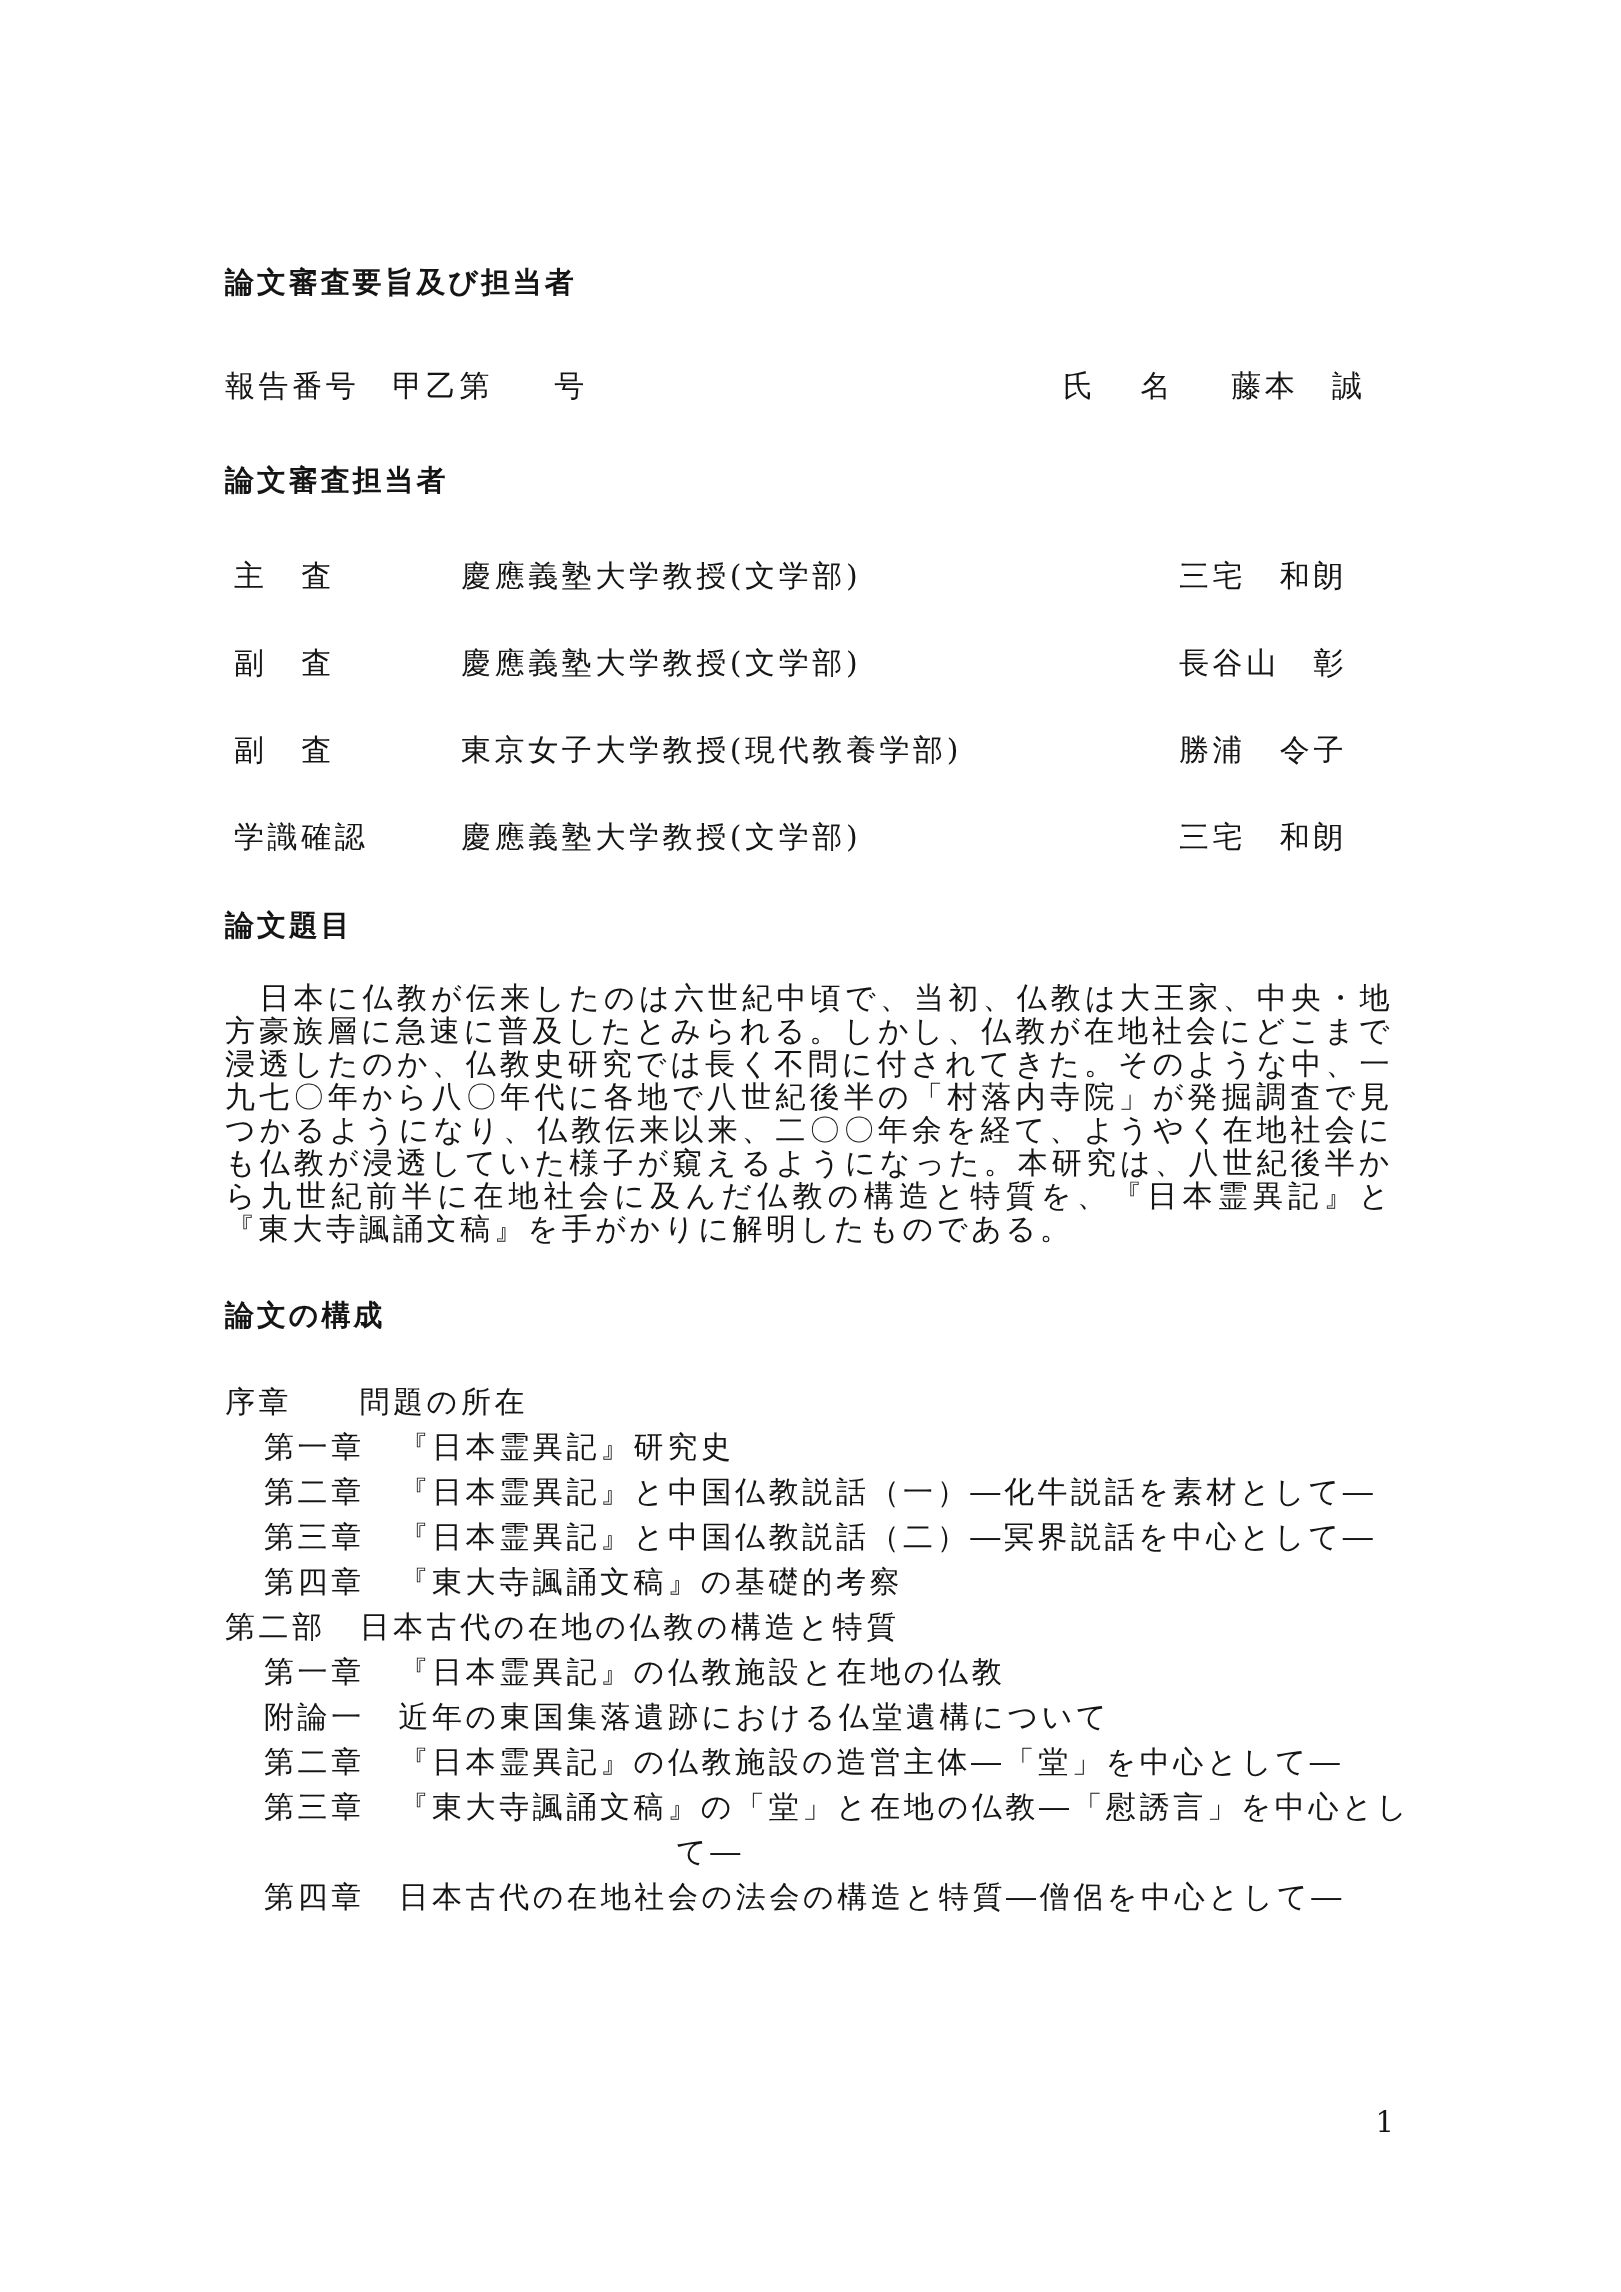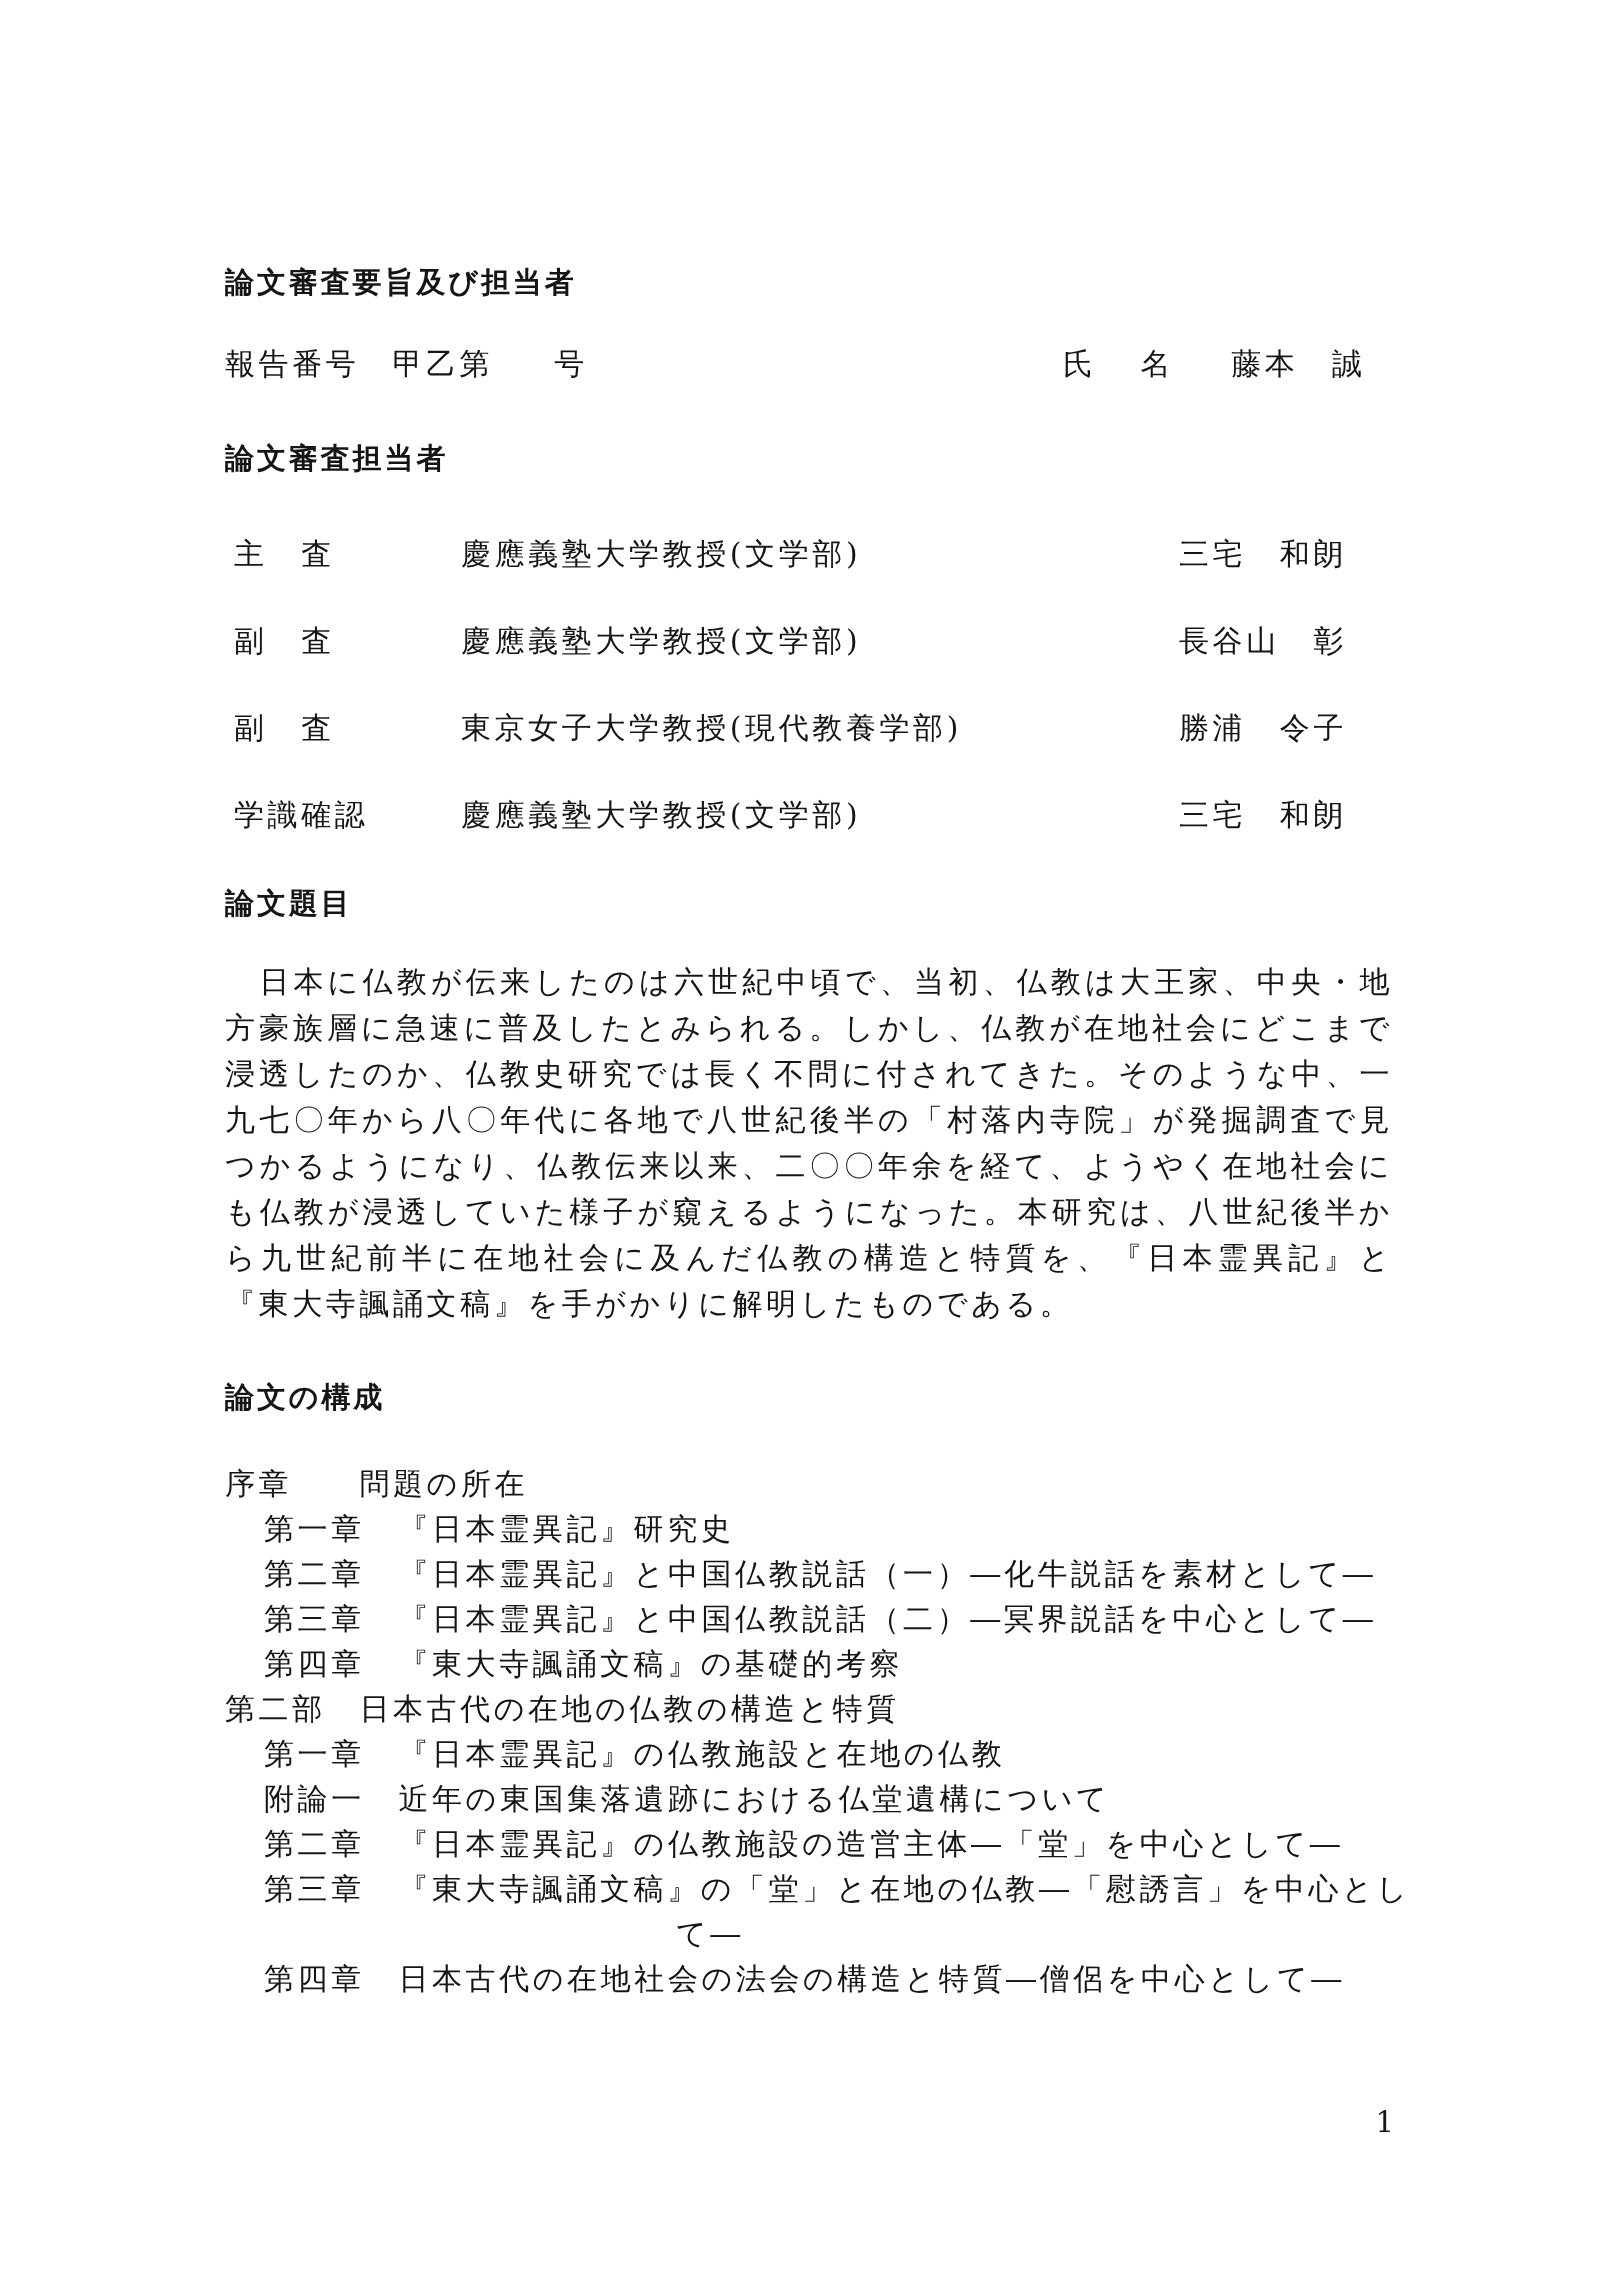--- a/index.html
+++ b/index.html
@@ -24,21 +24,21 @@
   .h{
     font-family:"DejaVu Sans","Liberation Sans",sans-serif;
     font-weight:bold;
     font-size:29px;
     letter-spacing:0.10em;
     line-height:39px;
   }
   .report-row{
     display:flex;
     align-items:center;
-    margin-top:40px;
+    margin-top:62px;
     white-space:pre;
   }
   .rp-kou{margin-left:33px;}
   .rp-go{margin-left:61px;}
   .rp-shi{margin-left:auto;}
   .rp-mei{margin-left:44px;}
   .rp-name{margin-left:57px;margin-right:27.4px;}
   .committee-heading{margin-top:54px;}
   .rows{margin-top:54px;margin-left:9px;}
   .crow{
@@ -53,21 +53,21 @@
   .thesis-row{
     display:flex;
     align-items:baseline;
     white-space:pre;
     margin-top:48px;
   }
   .tlabel{width:227px;flex:0 0 auto;}
   .abstract{
     margin:36px 0 7px 0;
     text-align:justify;
-    line-height:46px;
+    line-height:33px;
     text-justify:inter-ideograph;
   }
   .structure-heading{margin-top:51px;}
   .toc{margin-top:44px;}
   .toc-line{
     white-space:pre;
     line-height:45px;
   }
   .i1{padding-left:39px;}
   .cont{padding-left:451px;}

